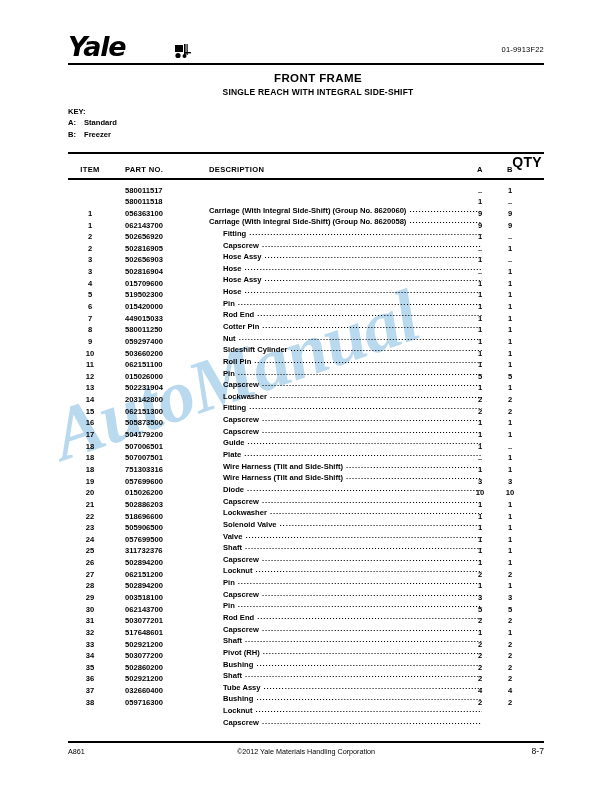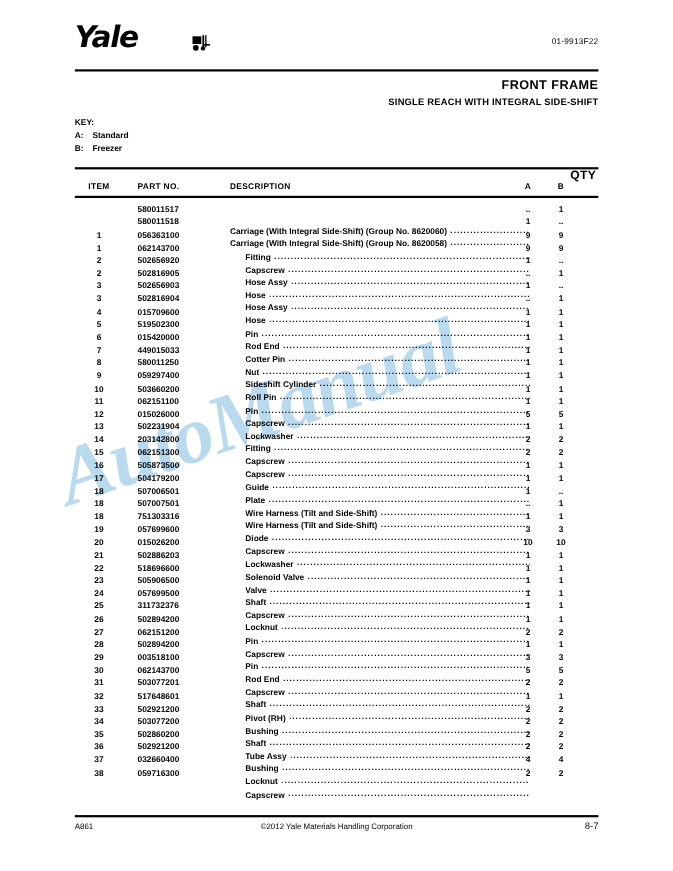--- a/index.html
+++ b/index.html
@@ -45,21 +45,21 @@
     transform: rotate(-19deg);
     transform-origin: left center;
     white-space: nowrap;
     letter-spacing: -1px;
   }
 
   
   .header {
     position: absolute;
     left: 68px;
-    top: 20px;
+    top: 32px;
     width: 476px;
     z-index: 10;
   }
   .logo-row {
     position: relative;
     height: 30px;
   }
   .logo {
     position: absolute;
     left: 0;
@@ -95,24 +95,24 @@
     top: 63px;
     width: 476px;
     height: 2.2px;
     background: #000;
     z-index: 10;
   }
 
   
   .title-block {
     position: absolute;
-    left: 68px;
+    left: 80px;
     top: 72px;
     width: 476px;
-    text-align: right;
+    text-align: center;
     z-index: 10;
   }
   .title-main {
     font-size: 11.5px;
     font-weight: bold;
     letter-spacing: 0.4px;
     margin-bottom: 3px;
   }
   .title-sub {
     font-size: 8.5px;
@@ -150,21 +150,21 @@
     background: #000;
   }
   .qty-head {
     position: relative;
     height: 11px;
   }
   .qty-label {
     position: absolute;
     right: 2px;
     top: 0;
-    font-size: 11px;
+    font-size: 14px;
     font-weight: bold;
     letter-spacing: 0.3px;
   }
   .col-head {
     position: relative;
     height: 13px;
     font-size: 7.6px;
     font-weight: bold;
     letter-spacing: 0.3px;
   }

